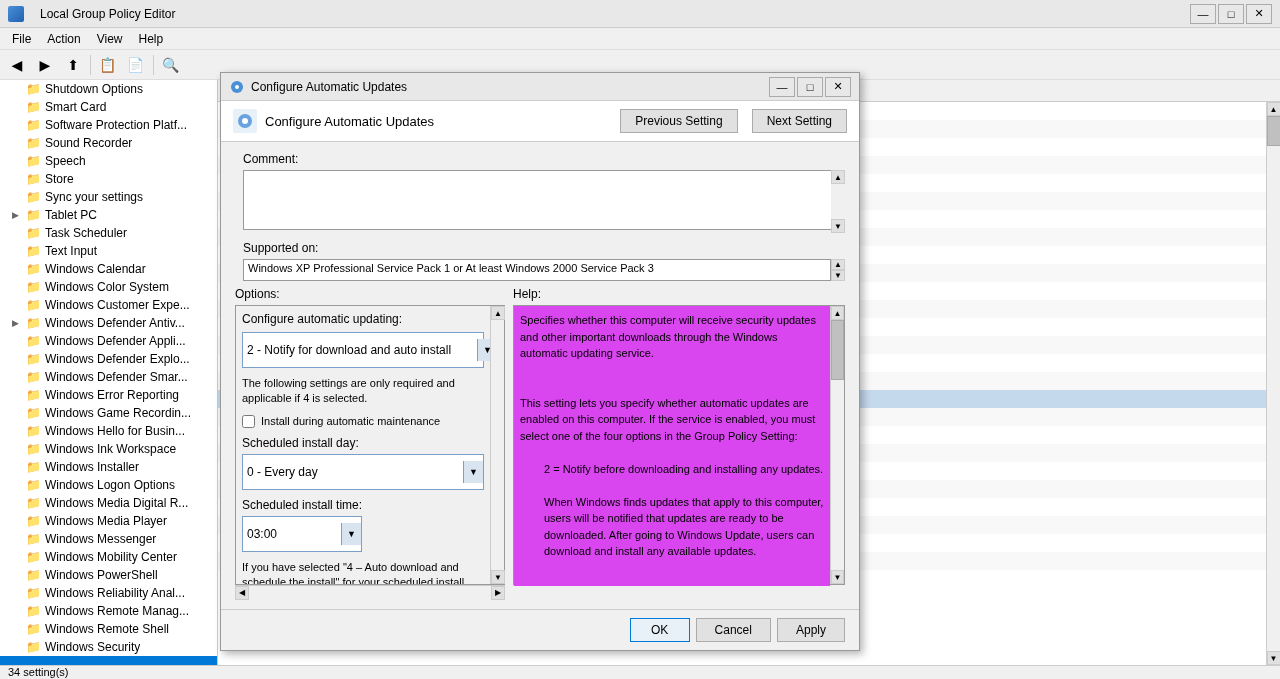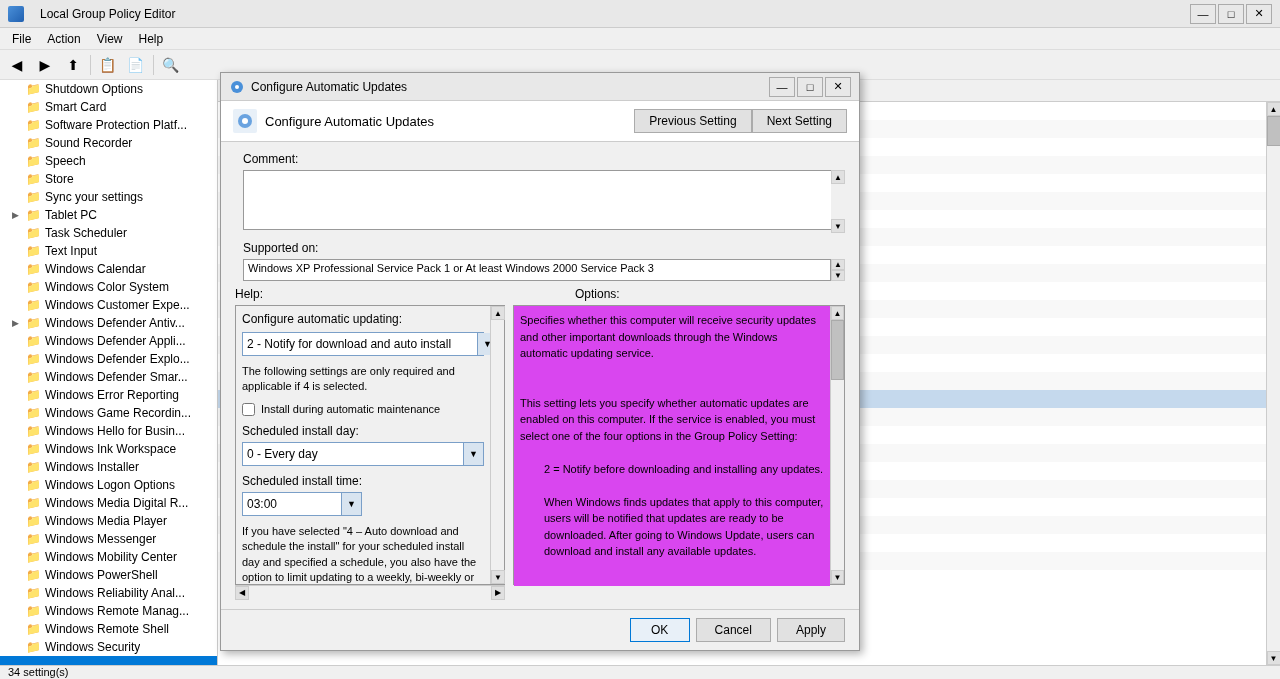--- a/index.html
+++ b/index.html
@@ -260,21 +260,21 @@
       display: flex;
       align-items: center;
       gap: 8px;
     }
     .dialog-header-title {
       font-size: 13px;
       font-weight: normal;
     }
     .dialog-nav-buttons {
       display: flex;
-      gap: 0;
+      gap: 14px;
     }
     .nav-btn {
       padding: 4px 14px;
       background: #e1e1e1;
       border: 1px solid #ababab;
       cursor: pointer;
       font-size: 12px;
     }
     .radio-row {
       display: flex;
@@ -503,21 +503,21 @@
       border: 1px solid #7a9fc8;
       background: white;
       margin-bottom: 8px;
     }
     .dropdown-select {
       flex: 1;
       border: none;
       background: transparent;
       font-size: 12px;
       padding: 2px 4px;
-      height: 22px;
+      height: 34px;
       outline: none;
       appearance: none;
     }
     .dropdown-arrow-btn {
       width: 20px;
       height: 22px;
       background: #d8e4f0;
       border-left: 1px solid #7a9fc8;
       display: flex;
       align-items: center;
@@ -905,25 +905,25 @@
           <div style="position: absolute; right: 0; top: 0; width: 14px; height: 100%; display: flex; flex-direction: column;">
             <div style="height: 14px; background: #e0e0e0; border: 1px solid #ccc; display: flex; align-items: center; justify-content: center; font-size: 8px; cursor: pointer;">▲</div>
             <div style="flex: 1; background: #f0f0f0;"></div>
             <div style="height: 14px; background: #e0e0e0; border: 1px solid #ccc; display: flex; align-items: center; justify-content: center; font-size: 8px; cursor: pointer;">▼</div>
           </div>
         </div>
       </div>
     </div>
 
     <div style="display: flex; gap: 8px; padding: 0 14px 4px 14px;">
+      <div style="width: 270px; flex-shrink: 0;">
+        <span class="col-label">Options:</span>
+      </div>
       <div style="flex: 1;">
         <span class="col-label">Help:</span>
-      </div>
-      <div style="width: 270px; flex-shrink: 0;">
-        <span class="col-label">Options:</span>
       </div>
     </div>
 
     <div class="dialog-two-col">
 
       <div class="options-col">
         <div class="options-scroll-wrapper" style="border: 1px solid #999;">
           <div class="options-inner">
             <p class="options-section-title">Configure automatic updating:</p>
 

